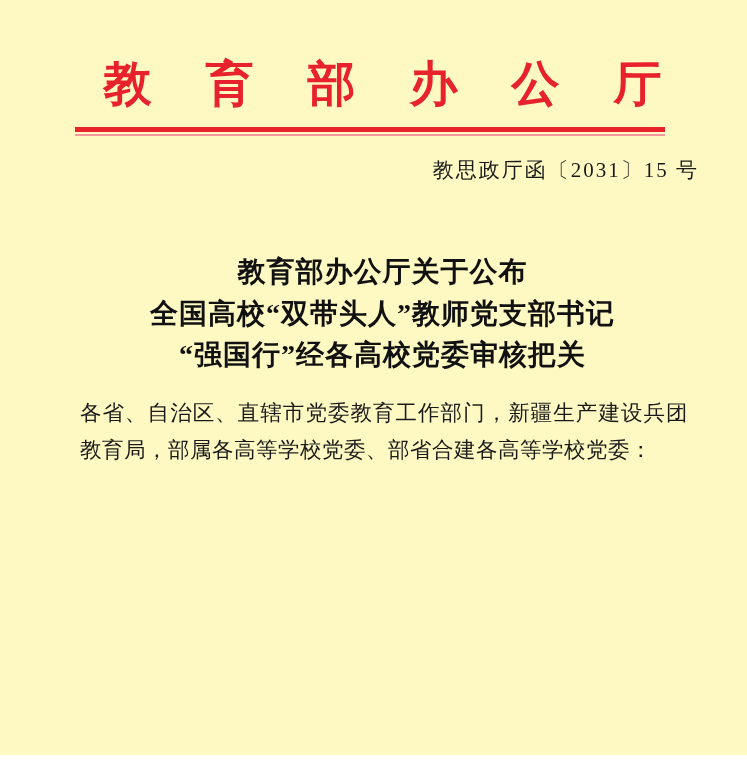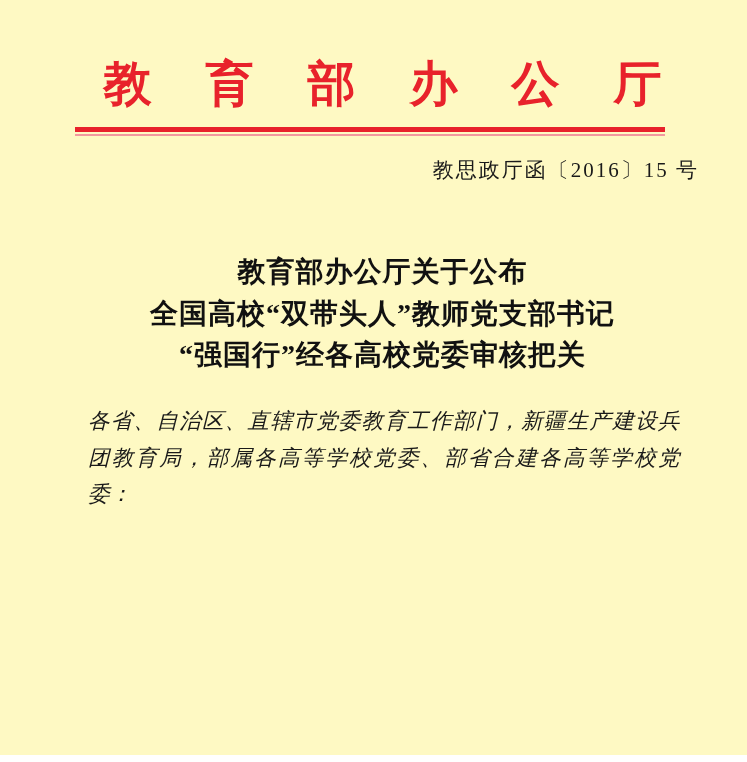--- a/index.html
+++ b/index.html
@@ -76,41 +76,40 @@
     left: 80px;
     width: 608px;
     font-size: 21.5px;
     line-height: 36.6px;
     text-align: justify;
     text-justify: inter-ideograph;
     letter-spacing: 0.5px;
     color: #1a1a1a;
   }
   .doc-body p {
-    margin: 8px;
+    margin: 0;
     padding: 0;
-    font-style: italic;
   }
   .doc-body p.indent {
     text-indent: 2em;
   }
 </style>
 </head>
 <body>
 
 <div class="page">
 
   <div class="agency-name">教育部办公厅</div>
 
   <div class="divider">
     <div class="divider-thick"></div>
     <div class="divider-thin"></div>
   </div>
 
-  <div class="doc-number">教思政厅函〔2016〕15 号</div>
+  <div class="doc-number">教思政厅函〔2031〕15 号</div>
 
   <div class="doc-title">
     <div>教育部办公厅关于公布</div>
     <div>全国高校“双带头人”教师党支部书记</div>
     <div>“强国行”经各高校党委审核把关</div>
   </div>
 
   <div class="doc-body">
     <p>各省、自治区、直辖市党委教育工作部门，新疆生产建设兵团教育局，部属各高等学校党委、部省合建各高等学校党委：</p>
   </div>

